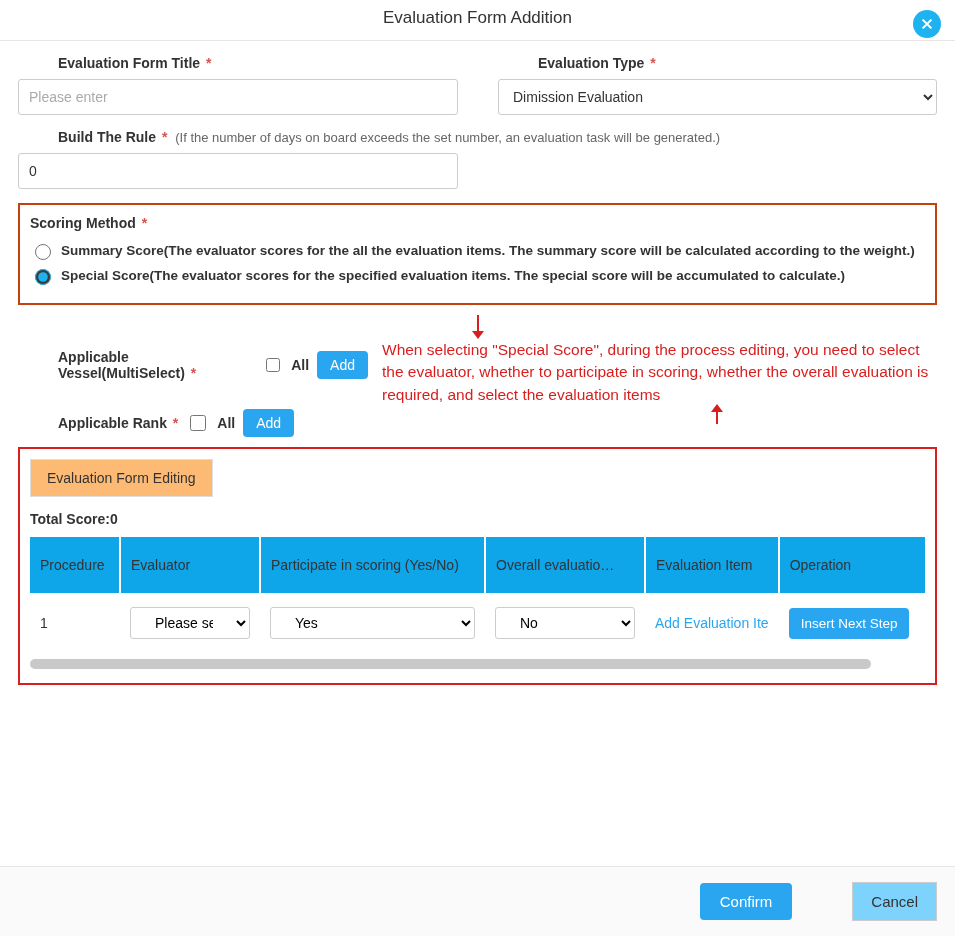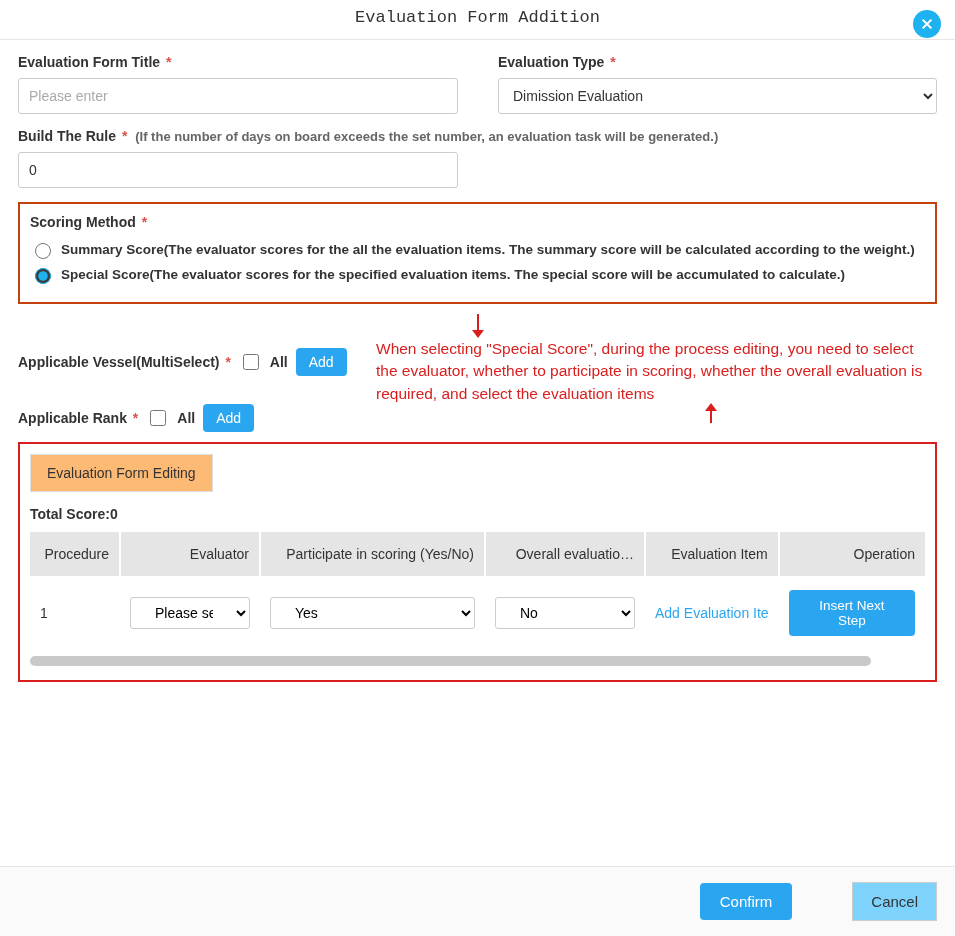--- a/index.html
+++ b/index.html
@@ -1,63 +1,63 @@
 <!DOCTYPE html>
 <html><head>
 <meta charset="utf-8">
 <style>
   * { box-sizing: border-box; }
   html, body { margin: 0; padding: 0; font-family: Arial, "Helvetica Neue", sans-serif; font-size: 14px; color: #333; background: #fff; }
   .container { width: 955px; min-height: 936px; position: relative; padding: 0 0 90px 0; }
-  .header { text-align: center; padding: 8px 0 12px 0; position: relative; border-bottom: 1px solid #e6e6e6; font-family: Liberation Mono, monospace; }
+  .header { text-align: center; padding: 8px 0 12px 0; position: relative; border-bottom: 1px solid #e6e6e6; }
   .header-title { font-size: 17px; color: #333; }
   .close-btn { position: absolute; right: 14px; top: 10px; width: 28px; height: 28px; border-radius: 50%; background: #1eb3f0; display: flex; align-items: center; justify-content: center; cursor: pointer; }
   .close-btn svg { width: 14px; height: 14px; stroke: #fff; stroke-width: 2.4; }
   .body { padding: 14px 18px 0 18px; }
   .row { display: flex; gap: 40px; margin-bottom: 14px; }
   .field { flex: 1; display: flex; flex-direction: column; }
-  .label { font-weight: bold; font-size: 14px; margin-bottom: 8px; }
+  .label { font-weight: bold; font-size: 14px; margin-bottom: 8px; margin-left: 40px; }
   .req { color: #d9534f; margin-left: 2px; }
-  .hint { font-weight: bold; color: #666; font-size: 13px; margin-left: 4px; }
+  .hint { font-weight: normal; color: #666; font-size: 13px; margin-left: 4px; }
   input[type=text], input[type=number], select.wide {
     height: 36px; border: 1px solid #ccc; border-radius: 3px; padding: 0 10px; font-size: 14px; background: #fff; color: #333;
   }
   input::placeholder { color: #aaa; }
   select.wide { width: 100%; }
   .title-input { width: 440px; }
   .rule-input { width: 440px; }
   .scoring-box { border: 2px solid #c2410c; padding: 10px 10px 12px 10px; margin: 4px 0 10px 0; }
   .scoring-title { font-weight: bold; font-size: 14px; margin-bottom: 10px; }
   .radio-row { display: flex; align-items: center; margin: 6px 0; font-weight: bold; font-size: 13.5px; }
   .radio-row input[type=radio] { margin-right: 10px; width: 16px; height: 16px; accent-color: #1eb3f0; }
   .arrow-down-wrap, .arrow-up-wrap { display:flex; justify-content:center; }
   .arrow-down, .arrow-up { color: #d91e1e; }
   .inline-row { display: flex; align-items: center; gap: 8px; margin: 10px 0 4px 0; }
   .inline-row .label { margin-bottom: 0; }
   .inline-row input[type=checkbox] { width: 16px; height: 16px; }
   .btn-add { background: #2aa6f0; color: #fff; border: none; border-radius: 4px; padding: 6px 13px; font-size: 14px; cursor: pointer; }
   .annotation { color: #d91e1e; font-size: 15.5px; line-height: 1.45; padding-left: 4px; max-width: 590px; }
-  .mid-grid { display: grid; grid-template-columns: 350px 1fr; align-items: start; column-gap: 4px; }
+  .mid-grid { display: grid; grid-template-columns: 350px 1fr; align-items: start; column-gap: 10px; }
   .mid-col-left { display:flex; flex-direction:column; gap:14px; }
   .process-box { border: 2px solid #d91e1e; padding: 10px 10px 14px 10px; margin-top: 6px; }
   .tabs { display: flex; border: 1px solid #ddd; width: fit-content; }
   .tab { padding: 10px 16px; font-size: 14px; cursor: pointer; background: #fdba74; border-right: 1px solid #ddd; }
   .tab:last-child { border-right: none; }
   .tab.active { background: #2aa6f0; color: #fff; }
   .score-row { display: flex; align-items: center; justify-content: space-between; margin: 14px 0 10px 0; font-weight: bold; font-size: 14px; }
   .score-right { display:flex; align-items:center; gap:6px; font-weight: bold; }
   .score-right input[type=checkbox]{ width:15px; height:15px; }
   .info-icon { display:inline-flex; width:16px; height:16px; border:1px solid #666; border-radius:50%; align-items:center; justify-content:center; font-size:11px; color:#666; }
   table.proc { width: 100%; border-collapse: collapse; }
-  table.proc th { background: #e5e5e5; font-weight: normal; color: #333; text-align: right; padding: 14px 10px; font-size: 14px; border-right: 2px solid #fff; }
+  table.proc th { background: #0ea5e9; font-weight: normal; color: #333; text-align: left; padding: 20px 10px; font-size: 14px; border-right: 2px solid #fff; }
   table.proc td { padding: 14px 10px; font-size: 14px; vertical-align: middle; }
   table.proc th:last-child, table.proc td:last-child { border-right: none; }
   .sel { height: 32px; border: 1px solid #ccc; border-radius: 3px; padding: 0 20px; font-size: 14px; background: #fff; }
   .link { color: #2aa6f0; cursor: pointer; white-space: nowrap; text-align: center; }
-  .btn-primary { background: #2aa6f0; color: #fff; border: none; border-radius: 4px; padding: 8px 18px; font-size: 13.5px; cursor: pointer; }
+  .btn-primary { background: #2aa6f0; color: #fff; border: none; border-radius: 4px; padding: 8px 12px; font-size: 13.5px; cursor: pointer; }
   .hscroll { height: 10px; background: #c9c9c9; border-radius: 5px; margin-top: 6px; width: 94%; }
   .footer { position: absolute; left: 0; right: 0; bottom: 0; height: 70px; border-top: 1px solid #e6e6e6; display: flex; align-items: center; justify-content: flex-end; padding: 0 18px; gap: 12px; background: #fafafa; }
   .btn-confirm { background: #2aa6f0; color: #fff; border: none; border-radius: 4px; padding: 10px 20px; font-size: 15px; cursor: pointer; }
   .btn-cancel { background: #7dd3fc; color: #333; border: 1px solid #ccc; border-radius: 0; padding: 10px 18px; font-size: 15px; cursor: pointer; margin-left: 48px; }
   .col-proc { width: 90px; }
   .col-eval { width: 130px; }
   .col-part { width: 210px; }
   .col-over { width: 150px; }
   .col-item { width: 130px; }
 </style>

